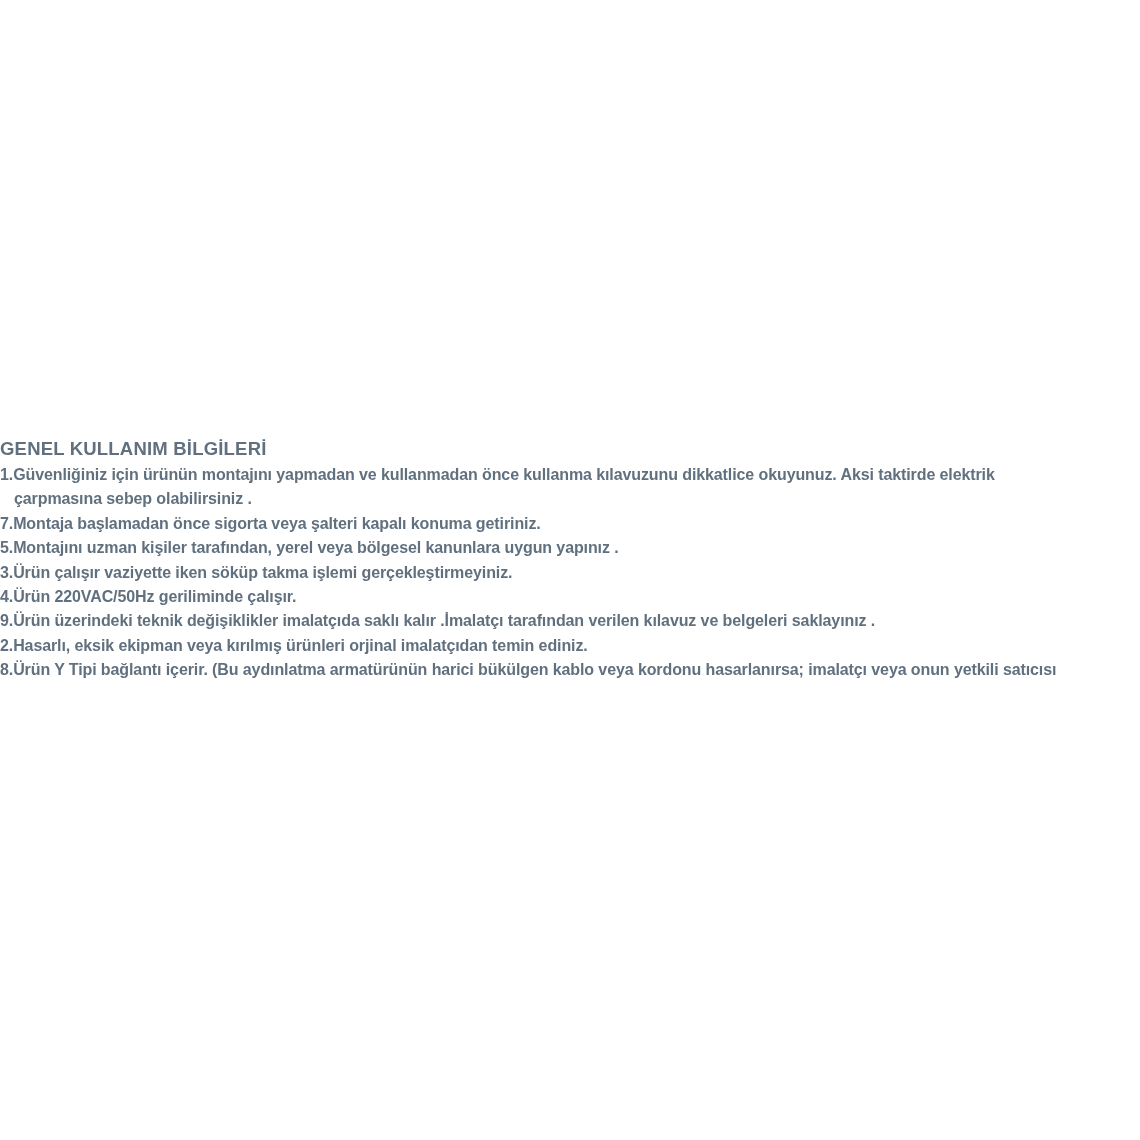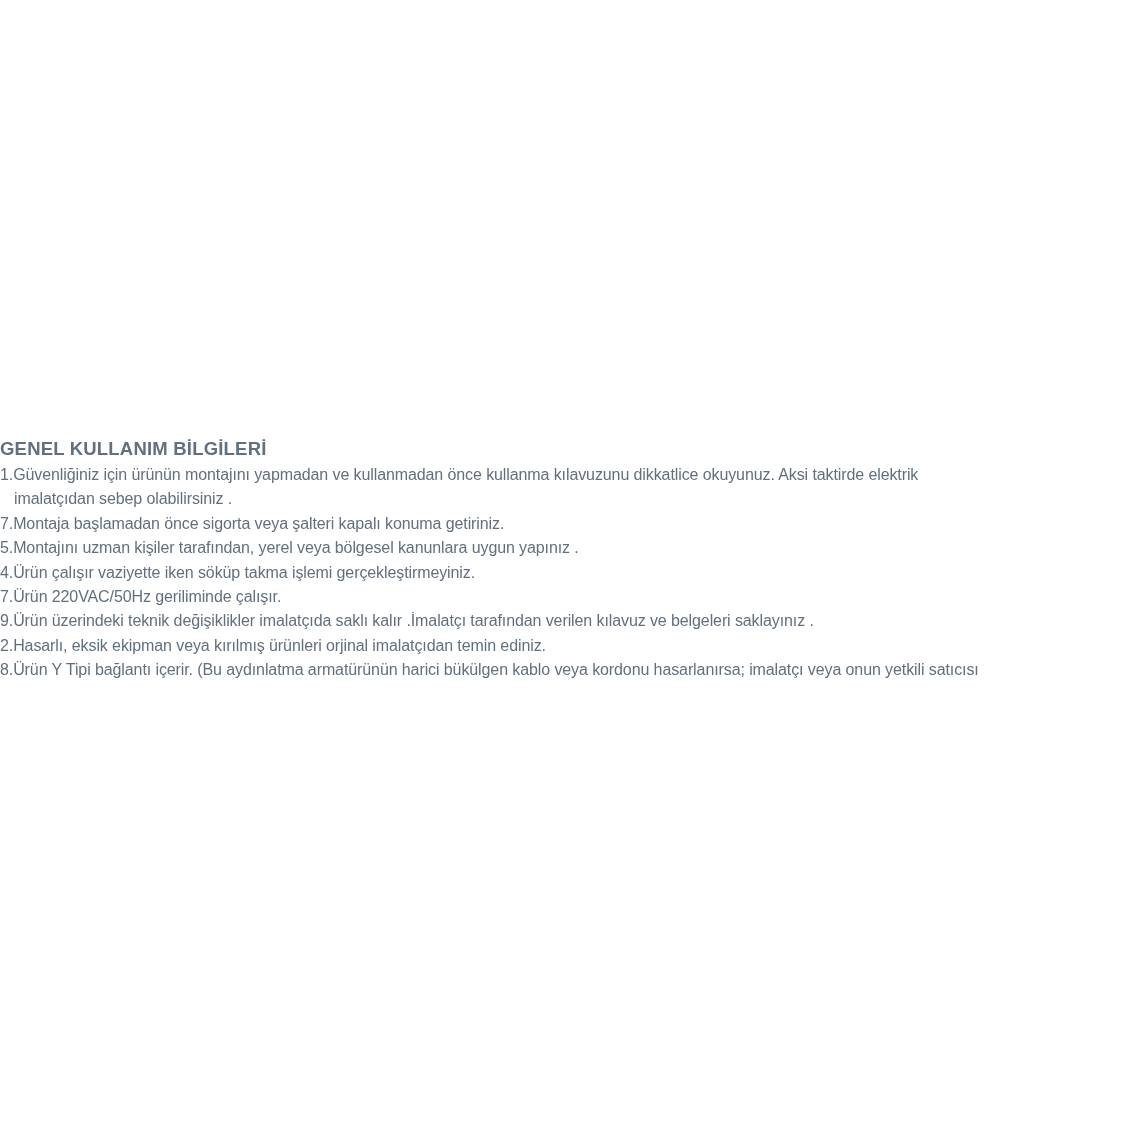--- a/index.html
+++ b/index.html
@@ -31,36 +31,37 @@
     line-height: 24px;
     letter-spacing: 0.2px;
     white-space: nowrap;
     margin: 0 0 2px 0;
   }
   .doc-line {
     font-size: 16px;
     line-height: 24.4px;
     white-space: nowrap;
     letter-spacing: -0.1px;
+    font-weight: bold;
   }
   .doc-line.indent {
     padding-left: 14px;
   }
 </style>
 </head>
 <body>
 
 <div class="page">
   <section class="doc-block" style="color: rgb(97, 112, 127);">
     <h1 class="doc-title">GENEL KULLANIM BİLGİLERİ</h1>
     <div id="lines-container">
         <div class="doc-line">1.Güvenliğiniz için ürünün montajını yapmadan ve kullanmadan önce kullanma kılavuzunu dikkatlice okuyunuz. Aksi taktirde elektrik</div>
-        <div class="doc-line indent">imalatçıdan sebep olabilirsiniz .</div>
+        <div class="doc-line indent">çarpmasına sebep olabilirsiniz .</div>
         <div class="doc-line">7.Montaja başlamadan önce sigorta veya şalteri kapalı konuma getiriniz.</div>
         <div class="doc-line">5.Montajını uzman kişiler tarafından, yerel veya bölgesel kanunlara uygun yapınız .</div>
-        <div class="doc-line">4.Ürün çalışır vaziyette iken söküp takma işlemi gerçekleştirmeyiniz.</div>
-        <div class="doc-line">7.Ürün 220VAC/50Hz geriliminde çalışır.</div>
+        <div class="doc-line">3.Ürün çalışır vaziyette iken söküp takma işlemi gerçekleştirmeyiniz.</div>
+        <div class="doc-line">4.Ürün 220VAC/50Hz geriliminde çalışır.</div>
         <div class="doc-line">9.Ürün üzerindeki teknik değişiklikler imalatçıda saklı kalır .İmalatçı tarafından verilen kılavuz ve belgeleri saklayınız .</div>
         <div class="doc-line">2.Hasarlı, eksik ekipman veya kırılmış ürünleri orjinal imalatçıdan temin ediniz.</div>
         <div class="doc-line">8.Ürün Y Tipi bağlantı içerir. (Bu aydınlatma armatürünün harici bükülgen kablo veya kordonu hasarlanırsa; imalatçı veya onun yetkili satıcısı</div>
       </div>
   </section>
 </div>
 
 </body></html>

